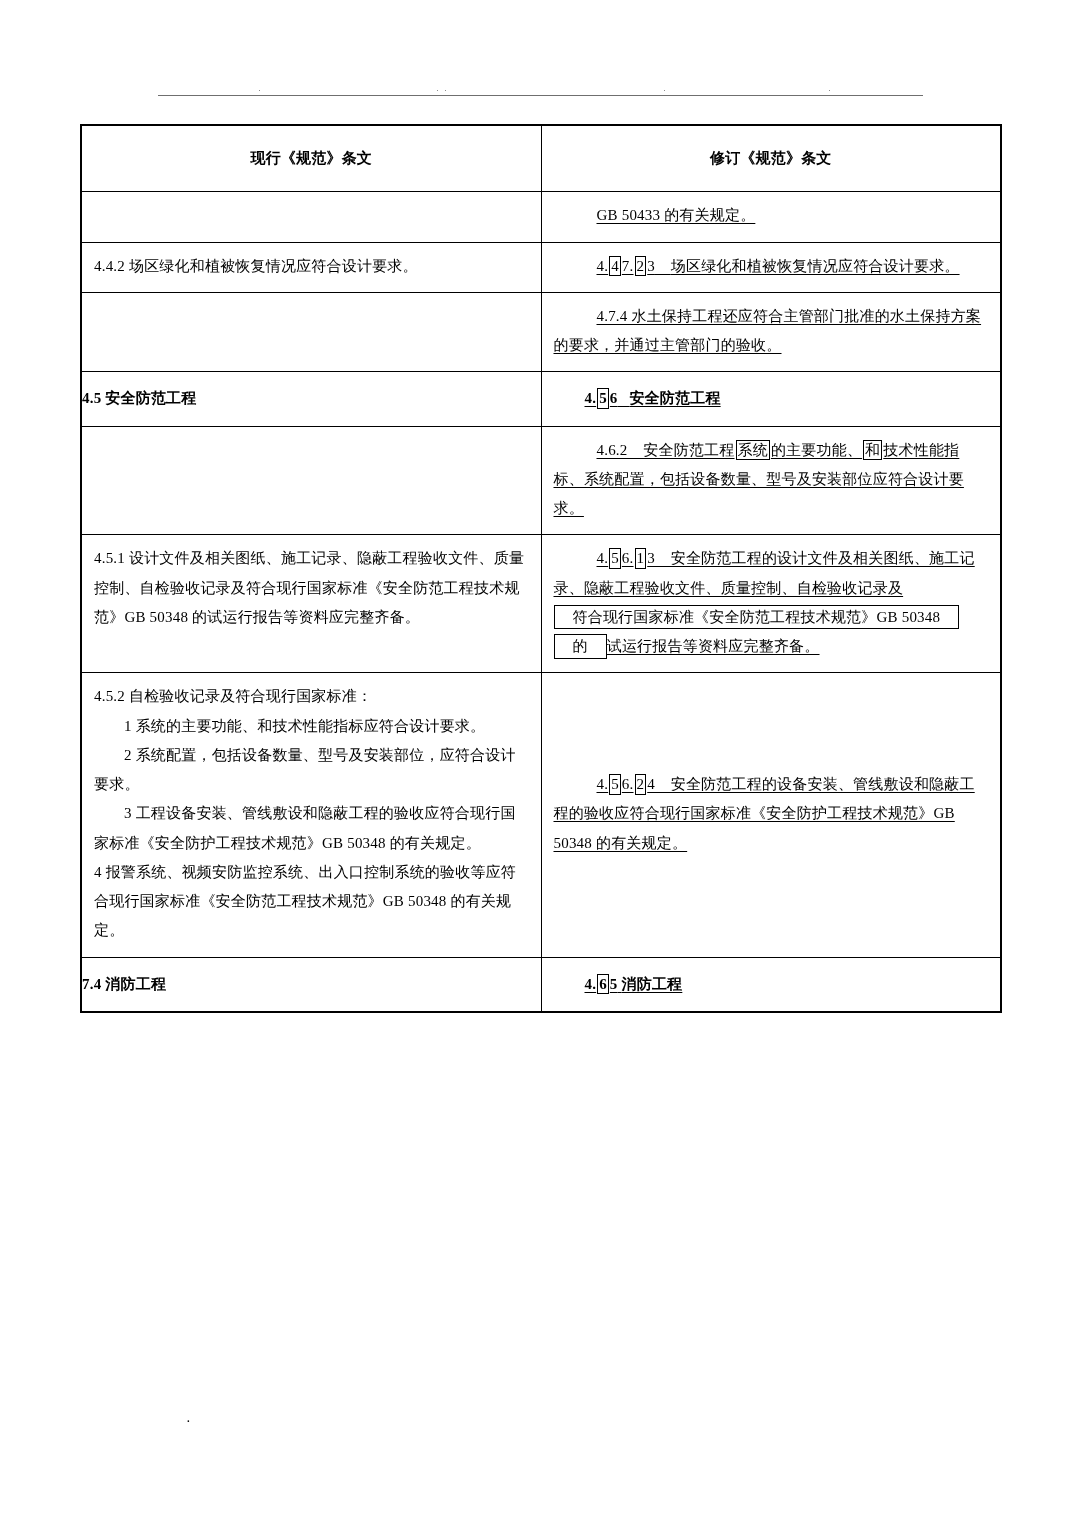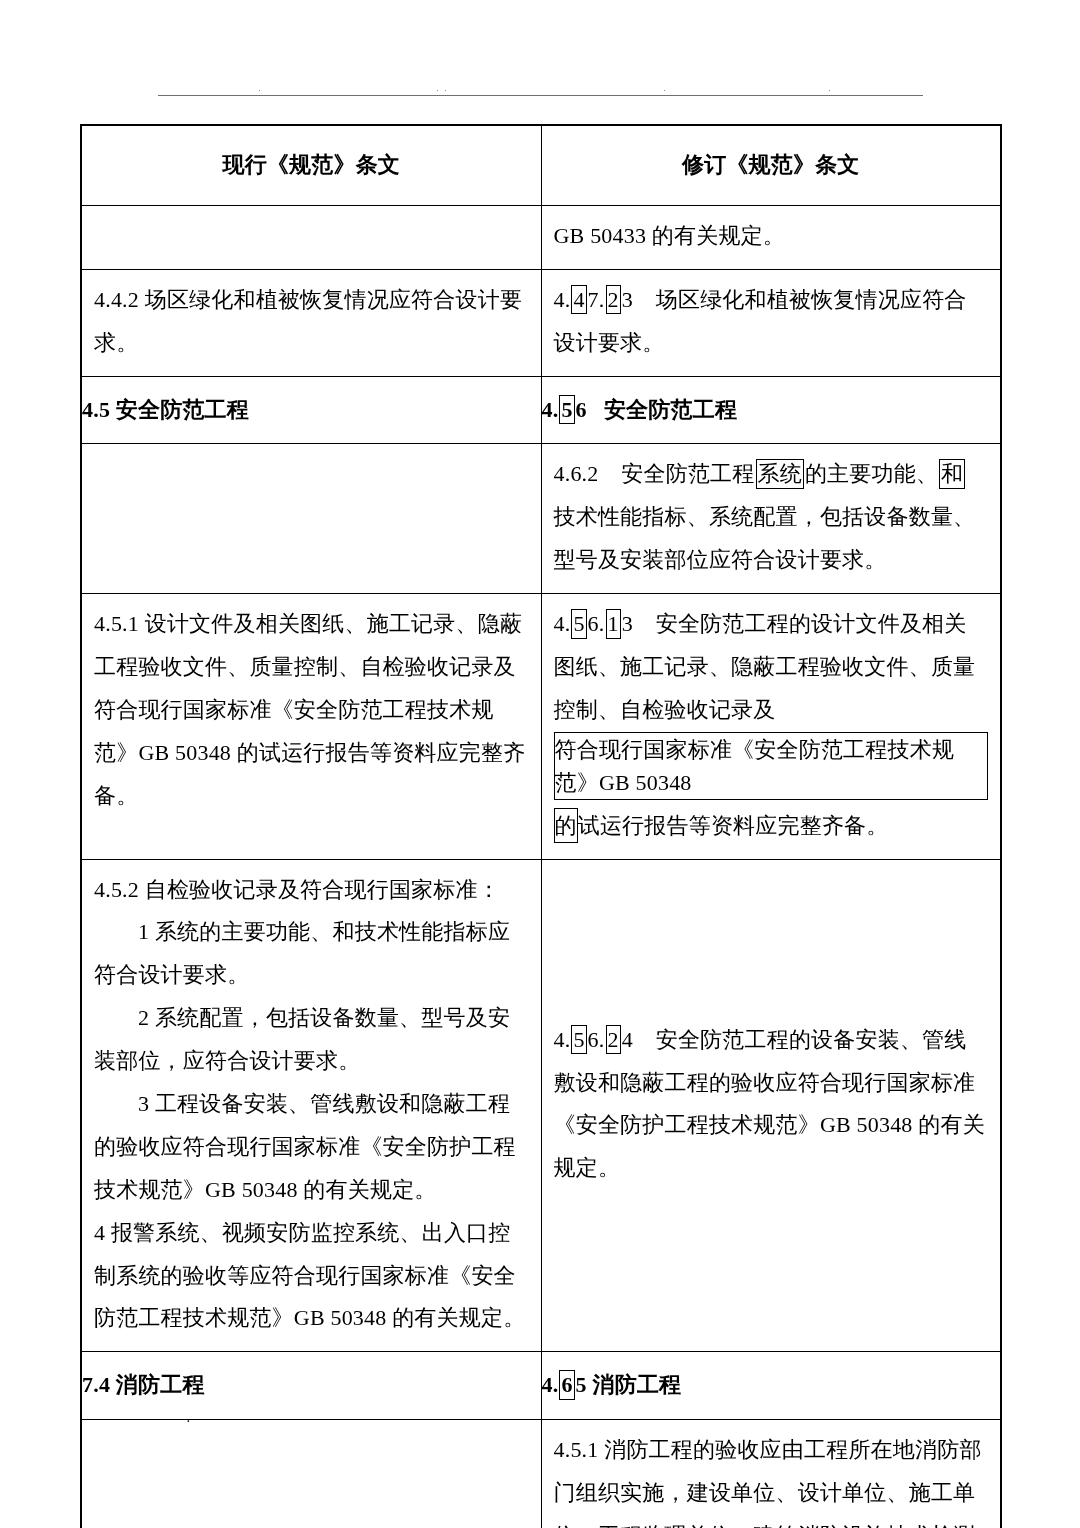--- a/index.html
+++ b/index.html
@@ -59,40 +59,40 @@
   }
   table.doc, table.doc td {
     border: 1px solid #000;
   }
   table.doc {
     border: 2px solid #000;
   }
   table.doc td {
     vertical-align: top;
     padding: 9px 12px 11px 12px;
-    font-size: 22px;
+    font-size: 15px;
     line-height: 1.95;
     letter-spacing: 0.2px;
   }
   col.left { width: 460px; }
   col.right { width: 460px; }
 
   .th {
     text-align: center;
     font-size: 21px;
     font-weight: 600;
     padding: 18px 0 18px 0 !important;
     line-height: 1.4;
   }
   .center-bold {
     font-weight: 600;
     font-size: 18px;
     padding: 12px 0 12px 0 !important;
   }
-  .u { text-underline-offset: 3px; }
+  .u { text-decoration: underline; text-underline-offset: 3px; margin-left: 43px; }
   .boxed {
     border: 1px solid #000;
     padding: 0 1px;
     display: inline-block;
     line-height: 1.25;
     margin: 0 1px;
     text-decoration: none;
   }
   .indent { text-indent: 2em; display: block; }
   .tight { line-height: 1.72; }
@@ -102,21 +102,21 @@
   .bottom-dot {
     position: absolute;
     left: 186px;
     top: 1414px;
     font-size: 14px;
     color: #000;
   }
   .boxline {
     display: inline-block;
     border: 1px solid #000;
-    padding: 0px 0;
+    padding: 0px 18px;
     line-height: 1.5;
   }
 </style>
 </head>
 <body>
 
 <div class="page">
 
   <div class="header-dots">
     <span class="d1">·</span>
@@ -142,20 +142,24 @@
       <tr>
         <td>&nbsp;</td>
         <td><span class="u">GB 50433 的有关规定。</span></td>
       </tr>
 
       <tr>
         <td>4.4.2    场区绿化和植被恢复情况应符合设计要求。</td>
         <td><span class="u"><span>4.</span><span class="boxed">4</span><span>7.</span><span class="boxed">2</span><span>3</span>&nbsp;&nbsp;&nbsp;&nbsp;<span>场区绿化和植被恢复情况应符合设计要求。</span></span></td>
       </tr>
 
+      <tr>
+        <td>&nbsp;</td>
+        <td><span class="u">4.7.4    水土保持工程还应符合主管部门批准的水土保持方案的要求，并通过主管部门的验收。</span></td>
+      </tr>
 
       <tr>
         <td class="center-bold">4.5    安全防范工程</td>
         <td class="center-bold"><span class="u"><span>4.</span><span class="boxed">5</span><span>6</span>&nbsp;&nbsp;&nbsp;<span>安全防范工程</span></span></td>
       </tr>
 
 
       <tr>
         <td>&nbsp;</td>
         <td><span class="u">4.6.2&nbsp;&nbsp;&nbsp;&nbsp;安全防范工程<span class="boxed">系统</span>的主要功能、<span class="boxed">和</span>技术性能指标、系统配置，包括设备数量、型号及安装部位应符合设计要求。</span></td>
@@ -175,23 +179,19 @@
           <span class="nowrapblock">4 报警系统、视频安防监控系统、出入口控制系统的验收等应符合现行国家标准《安全防范工程技术规范》GB 50348 的有关规定。</span>
         </td>
         <td class="vmid"><span class="u">4.<span class="boxed">5</span>6.<span class="boxed">2</span>4&nbsp;&nbsp;&nbsp;&nbsp;安全防范工程的设备安装、管线敷设和隐蔽工程的验收应符合现行国家标准《安全防护工程技术规范》GB 50348 的有关规定。</span></td>
       </tr>
 
       <tr>
         <td class="center-bold">7.4 消防工程</td>
         <td class="center-bold"><span class="u"><span>4.</span><span class="boxed">6</span><span>5</span>&nbsp;<span>消防工程</span></span></td>
       </tr>
 
-      <tr>
-        <td>&nbsp;</td>
-        <td><span class="u">4.5.1    消防工程的验收应由工程所在地消防部门组织实施，建设单位、设计单位、施工单位、工程监理单位、建筑消防设施技术检测单位予以配合。</span></td>
-      </tr>
 
 
     </tbody>
   </table>
 
   <div class="bottom-dot">·</div>
 </div>
 
 </body></html>

